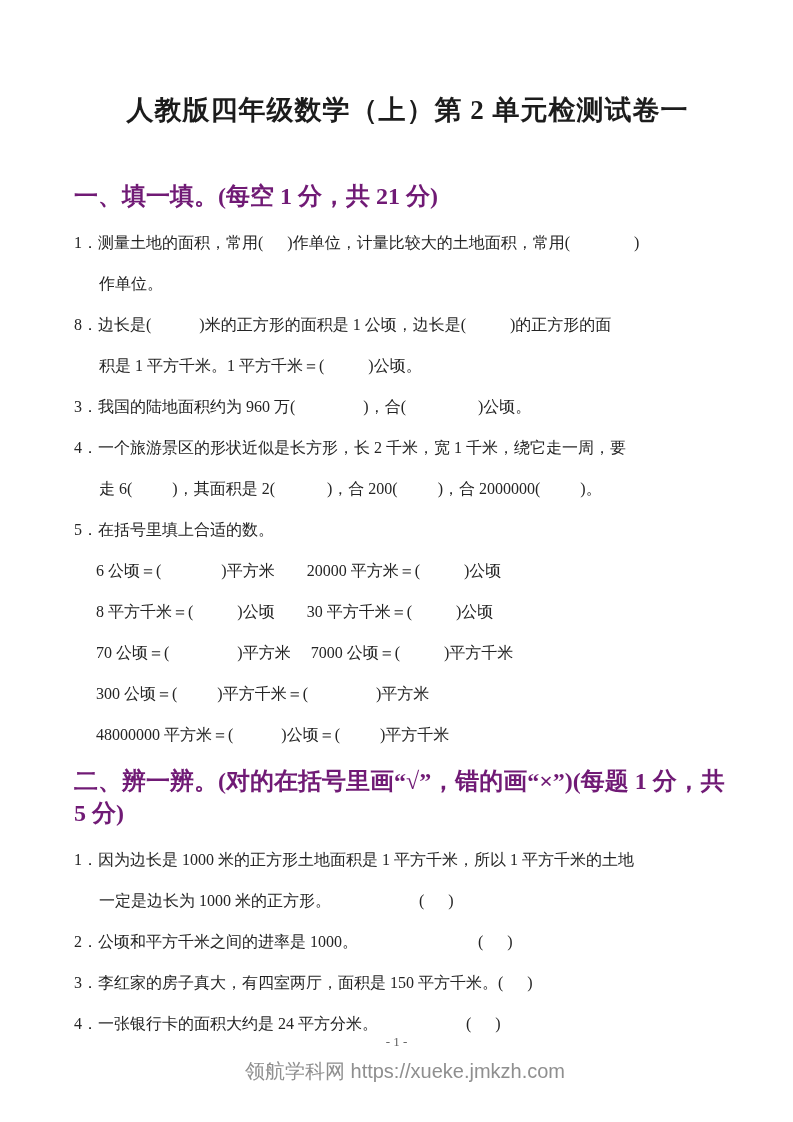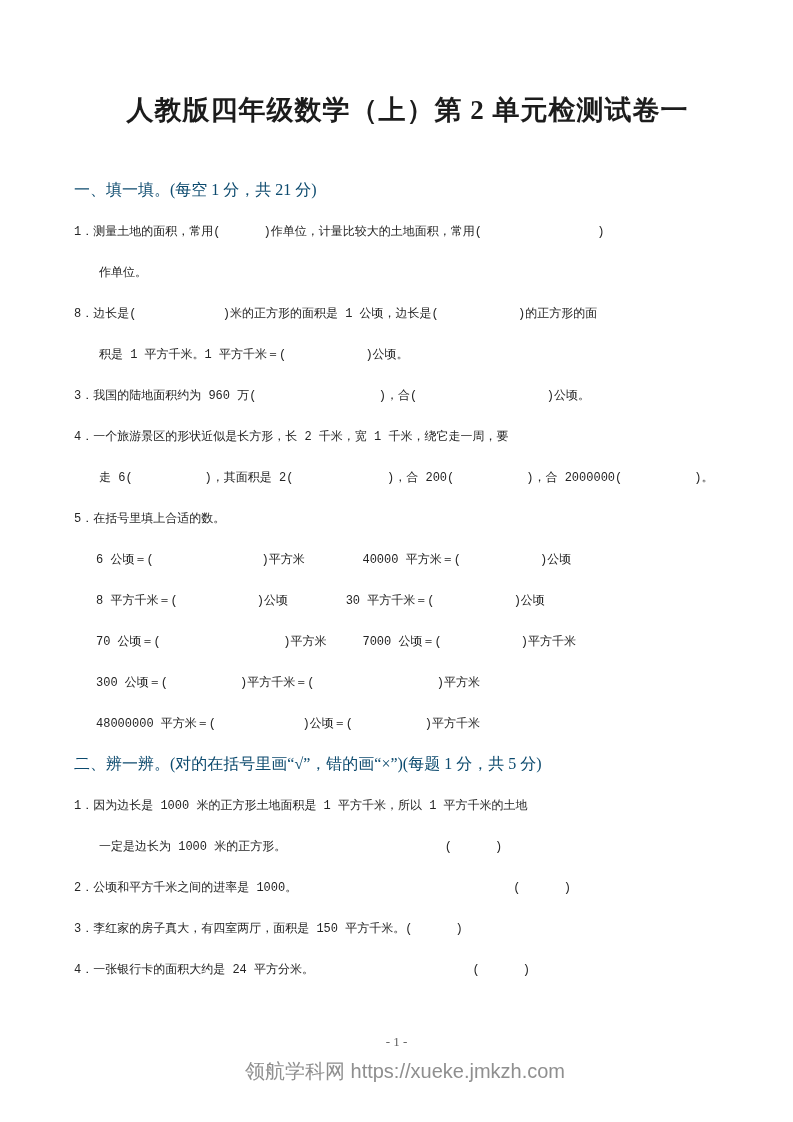--- a/index.html
+++ b/index.html
@@ -21,35 +21,34 @@
     .title {
       margin: 0 0 52px 0;
       text-align: center;
       font-size: 27px;
       font-weight: 700;
       letter-spacing: 1px;
       color: #1c1c1c;
     }
     .section-heading {
       margin: 0 0 20px 0;
-      font-size: 16px;
-      font-weight: 400;
-      color: #0c4a6e;
+      font-size: 24px;
+      font-weight: 700;
+      color: #701a75;
       white-space: pre-wrap;
     }
     .section-2 .section-heading {
       margin-top: 12px;
     }
     .line {
       margin: 0 0 19px 0;
-      font-size: 12px;
+      font-size: 16px;
       line-height: 22px;
       white-space: pre-wrap;
       color: #242424;
-      font-family: Liberation Mono, monospace;
     }
     .cont {
       padding-left: 25px;
     }
     .sub {
       padding-left: 22px;
     }
     .footer-pagenum {
       position: absolute;
       left: 0;
@@ -86,21 +85,21 @@
 
     <p class="line">8．边长是(            )米的正方形的面积是 1 公顷，边长是(           )的正方形的面</p>
     <p class="line cont">积是 1 平方千米。1 平方千米＝(           )公顷。</p>
 
     <p class="line">3．我国的陆地面积约为 960 万(                 )，合(                  )公顷。</p>
 
     <p class="line">4．一个旅游景区的形状近似是长方形，长 2 千米，宽 1 千米，绕它走一周，要</p>
     <p class="line cont">走 6(          )，其面积是 2(             )，合 200(          )，合 2000000(          )。</p>
 
     <p class="line">5．在括号里填上合适的数。</p>
-    <p class="line sub">6 公顷＝(               )平方米        40000 平方米＝(           )公顷</p>
+    <p class="line sub">6 公顷＝(               )平方米        20000 平方米＝(           )公顷</p>
     <p class="line sub">8 平方千米＝(           )公顷        30 平方千米＝(           )公顷</p>
     <p class="line sub">70 公顷＝(                 )平方米     7000 公顷＝(           )平方千米</p>
     <p class="line sub">300 公顷＝(          )平方千米＝(                 )平方米</p>
     <p class="line sub">48000000 平方米＝(            )公顷＝(          )平方千米</p>
   </section>
 
   <section class="section-2">
     <h2 class="section-heading">二、辨一辨。(对的在括号里画“√”，错的画“×”)(每题 1 分，共 5 分)</h2>
 
     <p class="line">1．因为边长是 1000 米的正方形土地面积是 1 平方千米，所以 1 平方千米的土地</p>

